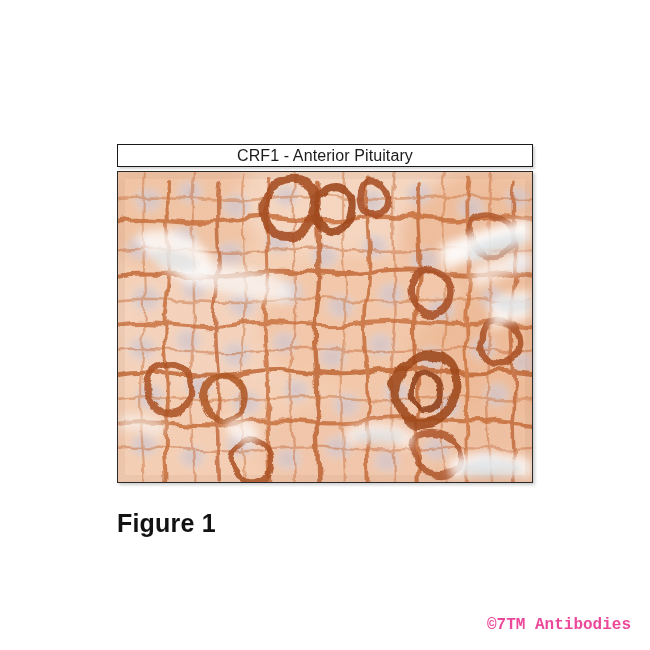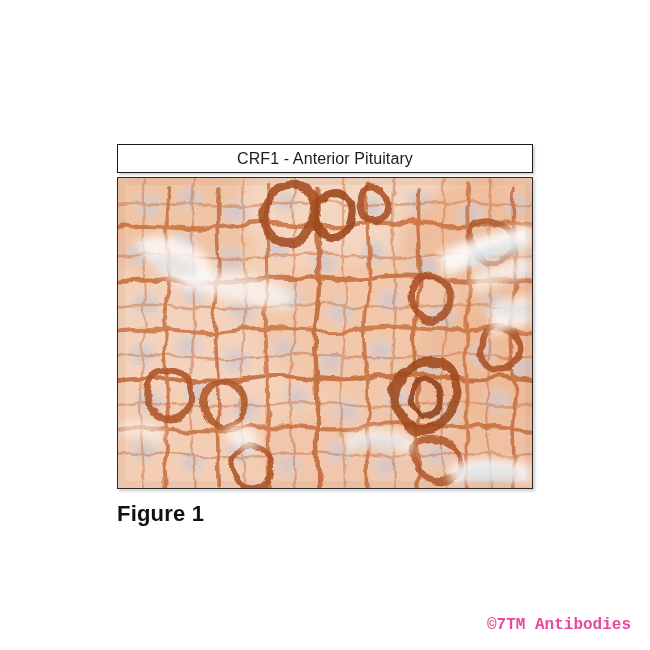--- a/index.html
+++ b/index.html
@@ -21,21 +21,21 @@
     position: absolute;
     left: 117px;
     top: 144px;
     width: 416px;
   }
 
   
   #title-bar {
     box-sizing: border-box;
     width: 416px;
-    height: 29px;
+    height: 23px;
     border: 1.5px solid #1a1a1a;
     background: #ffffff;
     display: flex;
     align-items: center;
     justify-content: center;
     box-shadow: 2px 2px 2px rgba(0,0,0,0.16);
   }
   #title-text {
     font-family: "Liberation Sans", sans-serif;
     font-size: 16px;
@@ -58,23 +58,23 @@
     box-shadow: 2px 2px 3px rgba(0,0,0,0.20);
   }
   #micrograph-svg {
     display: block;
     width: 100%;
     height: 100%;
   }
 
   
   #figure-caption {
-    margin-top: 12px;
+    margin-top: 26px;
     font-family: "Liberation Sans", sans-serif;
-    font-size: 22px;
+    font-size: 25px;
     font-weight: bold;
     color: #121212;
     letter-spacing: 0.2px;
   }
 
   
   #copyright {
     position: absolute;
     right: 19px;
     top: 616px;

